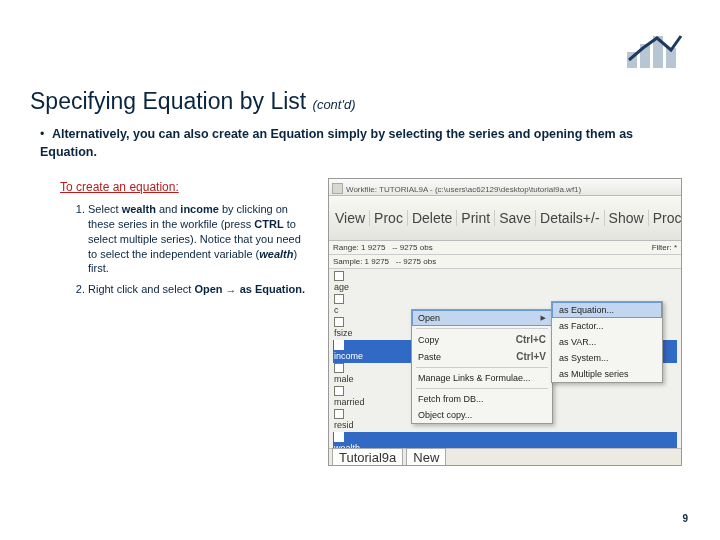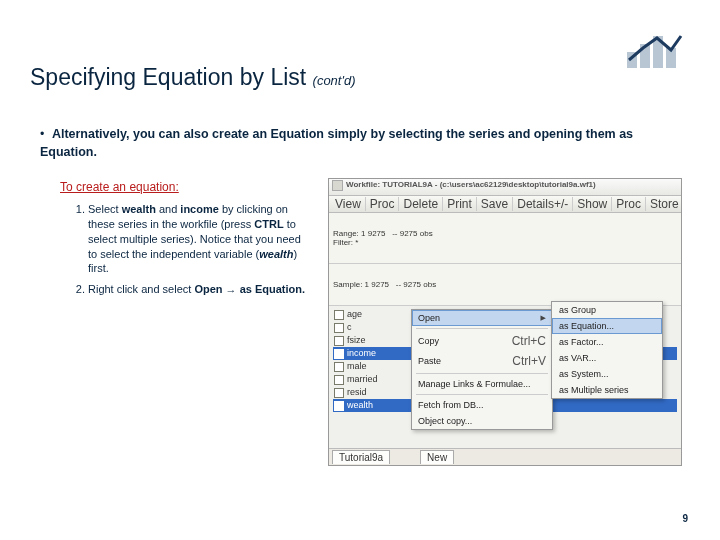--- a/index.html
+++ b/index.html
@@ -14,21 +14,21 @@
   }
   .logo {
     position: absolute;
     top: 30px;
     right: 35px;
     width: 60px;
     height: 40px;
   }
   .slide-title {
     position: absolute;
-    top: 64px;
+    top: 88px;
     left: 30px;
     font-size: 23px;
     color: #0a2540;
     font-weight: normal;
   }
   .slide-title .cont {
     font-size: 13px;
     color: #0a2540;
     font-style: italic;
   }
@@ -82,63 +82,61 @@
     overflow: hidden;
   }
   .ss-titlebar {
     background: linear-gradient(#fafafa,#e8e8e4);
     height: 14px;
     border-bottom: 1px solid #bbb;
     padding: 1px 3px;
     font-size: 8px;
     color: #555;
     display: flex;
-    align-items: flex-start;
-    font-weight: bold;
+    align-items: flex-end;
   }
   .ss-titlebar .ss-icon {
     width: 9px; height: 9px;
     background: #d8d8d0;
     border: 1px solid #aaa;
     margin-right: 3px;
   }
   .ss-toolbar {
     background: linear-gradient(#f8f8f4,#e4e4de);
     height: 16px;
     border-bottom: 1px solid #bbb;
     display: flex;
     align-items: center;
-    padding: 0 2px;
-    font-size: 12px;
+    padding: 14px 2px;
+    font-size: 14px;
     color: #444;
   }
   .ss-toolbar span {
     padding: 0 4px;
     border-right: 1px solid #ccc;
   }
   .ss-toolbar span:last-child { border-right: none; }
   .ss-info {
     font-size: 8px;
-    padding: 16px 4px;
+    padding: 2px 4px;
     background: #f5f5f0;
     border-bottom: 1px solid #ccc;
     color: #333;
     display: flex;
     justify-content: space-between;
-    flex-direction: column;
   }
   .ss-list {
     padding: 2px 4px;
     font-size: 9px;
     line-height: 13px;
   }
   .ss-list .item {
     display: flex;
-    align-items: center;
     padding: 0 1px;
+    flex-direction: column;
   }
   .ss-list .item.selected {
     background: #316ac5;
     color: #fff;
   }
   .ss-list .chk {
     width: 8px; height: 8px;
     border: 1px solid #7a7a6a;
     background: #fff;
     margin-right: 3px;
@@ -164,21 +162,22 @@
     position: relative;
   }
   .ctx-menu .row.hover {
     background: #c3d6ef;
     border: 1px solid #6a9ad1;
     padding: 2px 5px;
   }
   .ctx-menu .row .shortcut {
     margin-left: auto;
     color: #555;
-    font-size: 12px;
+    font-size: 10px;
+    font-weight: bold;
   }
   .ctx-menu .row .arrow {
     margin-left: auto;
     font-size: 7px;
     color: #444;
   }
   .ctx-menu .sep {
     height: 1px;
     background: #ccc;
     margin: 2px 4px;
@@ -206,22 +205,21 @@
   .ss-tab {
     position: absolute;
     bottom: 0;
     left: 0;
     height: 16px;
     background: #eceae2;
     border-top: 1px solid #bbb;
     width: 100%;
     display: flex;
     align-items: center;
-    font-size: 10px;
-    gap: 27px;
+    font-size: 13px;
   }
   .ss-tab .tabbtn {
     padding: 1px 6px;
     border: 1px solid #aaa;
     background: #fdfdfb;
     margin-left: 3px;
     border-bottom: none;
   }
   .page-num {
     position: absolute;
@@ -348,21 +346,20 @@
     <div class="sep"></div>
     <div class="row">
       <span>Fetch from DB...</span>
     </div>
     <div class="row">
       <span>Object copy...</span>
     </div>
   </div>
 
   <div class="submenu">
-    <div class="row"><span>as Group</span></div>
     <div class="row hover"><span>as Equation...</span></div>
     <div class="row"><span>as Factor...</span></div>
     <div class="row"><span>as VAR...</span></div>
     <div class="row"><span>as System...</span></div>
     <div class="row"><span>as Multiple series</span></div>
   </div>
 
   <div class="ss-tab">
     <div class="tabbtn"><span>Tutorial9a</span></div>
     <div class="tabbtn"><span>New</span></div>

